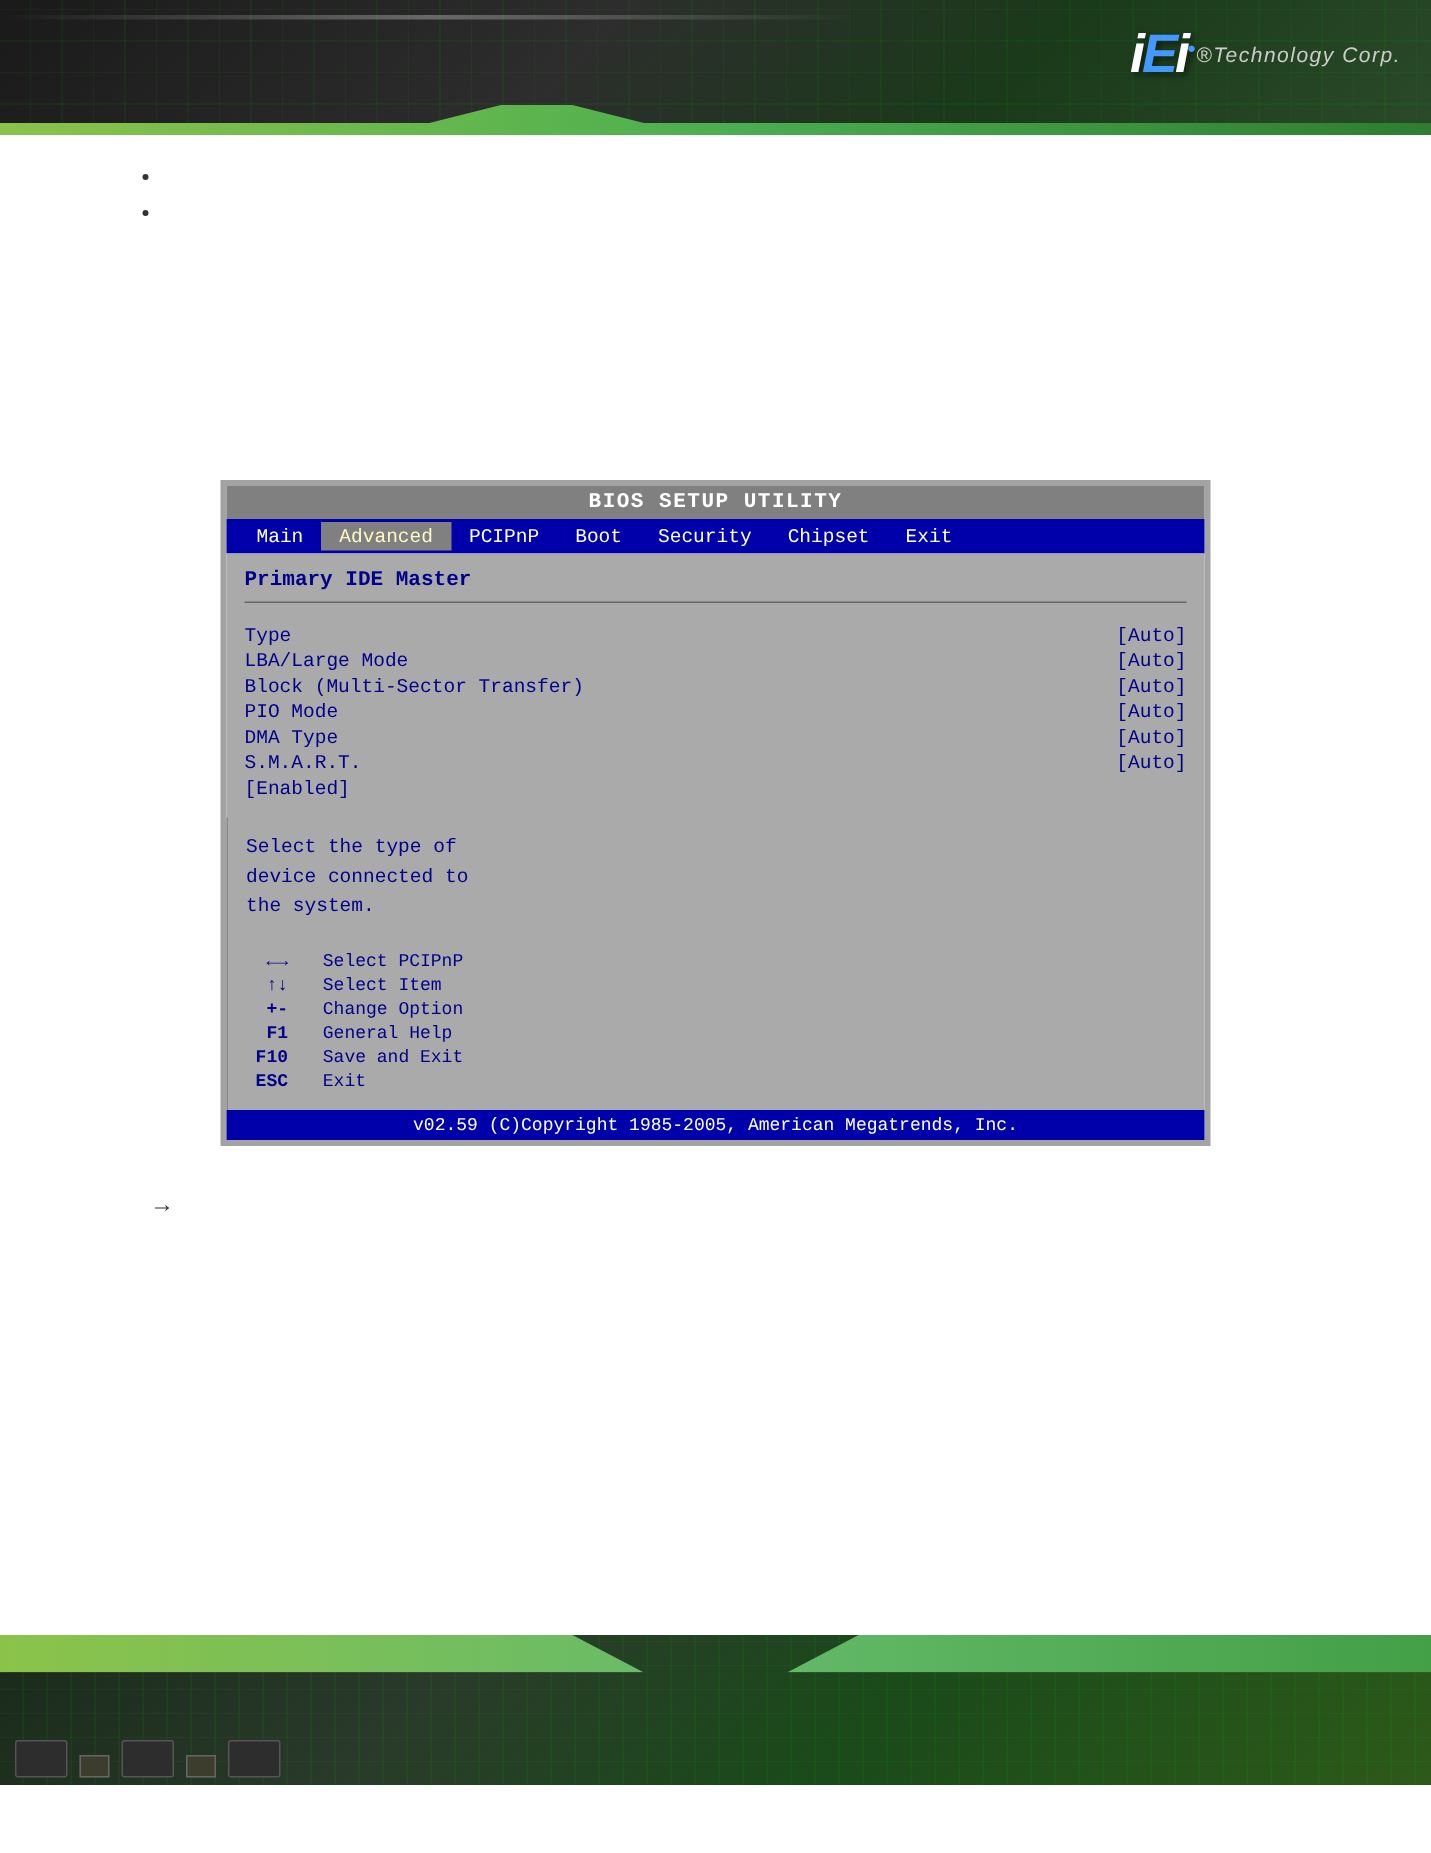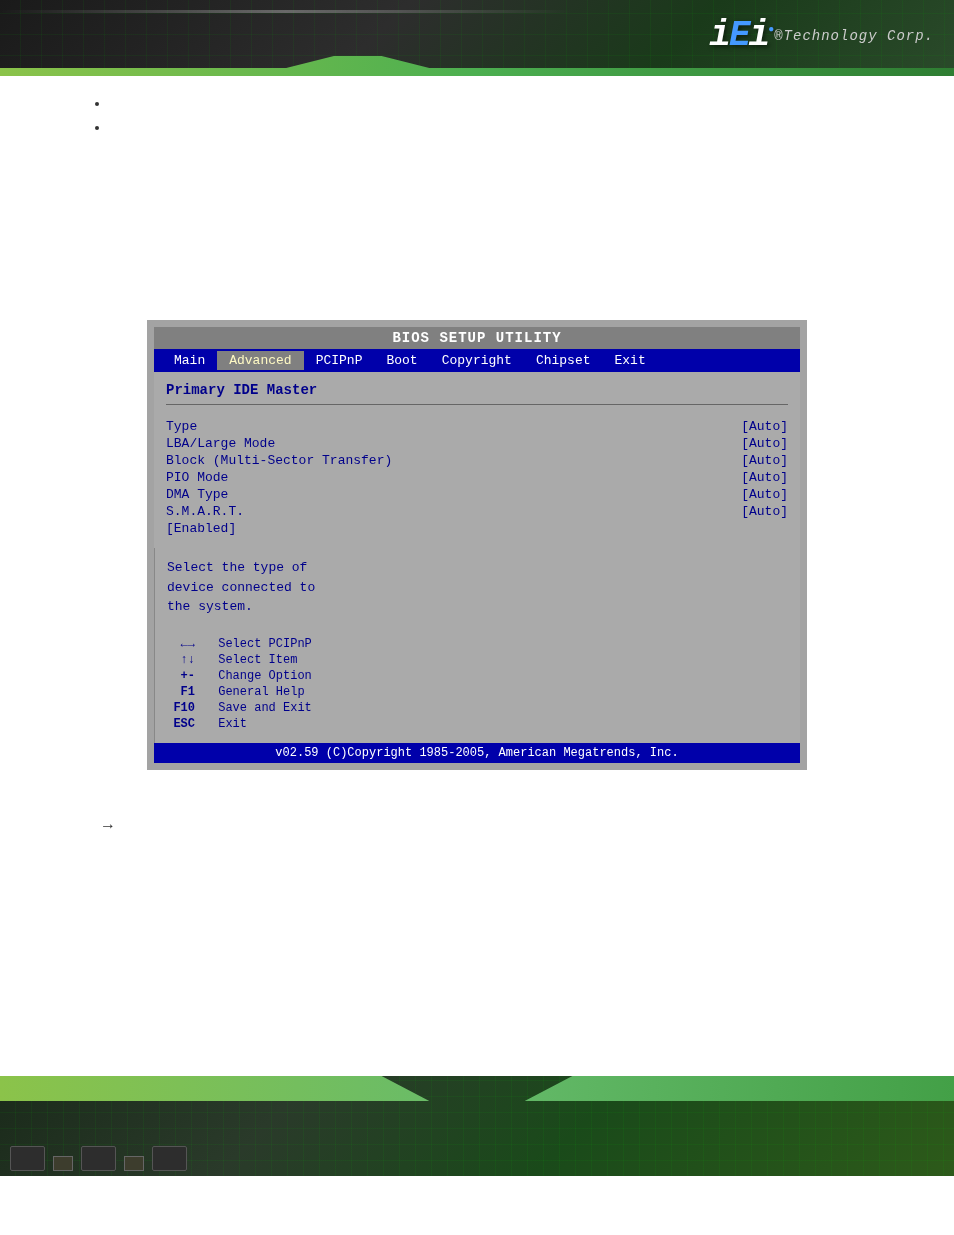--- a/index.html
+++ b/index.html
@@ -8,25 +8,24 @@
       min-height: 1235px;
       background: #ffffff;
       font-family: Arial, sans-serif;
       position: relative;
       overflow-x: hidden;
     }
 
     
     .top-banner {
       width: 100%;
-      height: 76px;
+      height: 90px;
       background: linear-gradient(135deg, #1a1a1a 0%, #2d2d2d 40%, #1a3a1a 70%, #2a4a2a 100%);
       position: relative;
       overflow: hidden;
-      font-family: Liberation Mono, monospace;
     }
     .top-banner::before {
       content: '';
       position: absolute;
       top: 0; left: 0; right: 0; bottom: 0;
       background:
         repeating-linear-gradient(90deg, transparent, transparent 20px, rgba(0,180,0,0.08) 20px, rgba(0,180,0,0.08) 21px),
         repeating-linear-gradient(0deg, transparent, transparent 20px, rgba(0,180,0,0.08) 20px, rgba(0,180,0,0.08) 21px);
     }
     .top-banner::after {
@@ -92,22 +91,22 @@
     .bullet-list li {
       font-size: 13px;
       color: #333;
       margin-bottom: 8px;
       height: 16px;
     }
 
     
     .bios-container {
       width: 660px;
-      margin: 44px auto;
-      border: 7px solid #a3a3a3;
+      margin: 30px auto;
+      border: 4px solid #a3a3a3;
       font-family: 'Courier New', Courier, monospace;
     }
 
     .bios-title-bar {
       background: #808080;
       text-align: center;
       padding: 3px 0;
       color: #ffffff;
       font-size: 14px;
       font-weight: bold;
@@ -313,21 +312,21 @@
 
     <div class="bios-title-bar">
       <span>BIOS SETUP UTILITY</span>
     </div>
 
     <div class="bios-menu-bar">
       <div class="bios-menu-item">Main</div>
       <div class="bios-menu-item active">Advanced</div>
       <div class="bios-menu-item">PCIPnP</div>
       <div class="bios-menu-item">Boot</div>
-      <div class="bios-menu-item">Copyright</div>
+      <div class="bios-menu-item">Security</div>
       <div class="bios-menu-item">Chipset</div>
       <div class="bios-menu-item">Exit</div>
     </div>
 
     <div class="bios-body">
 
       <div class="bios-main">
         <div class="bios-section-title">Primary IDE Master</div>
         <hr class="bios-divider">
 

